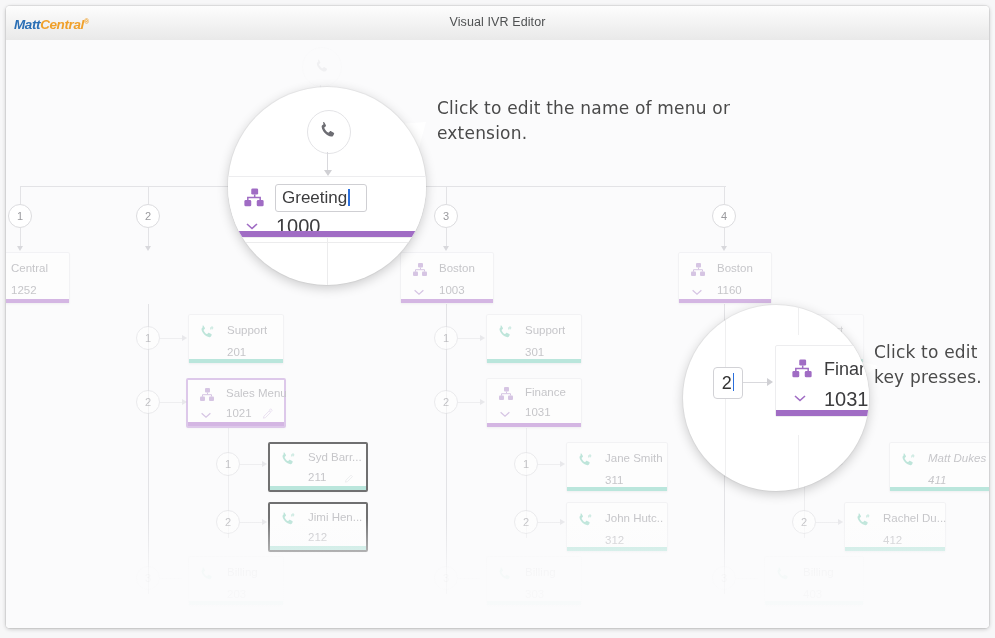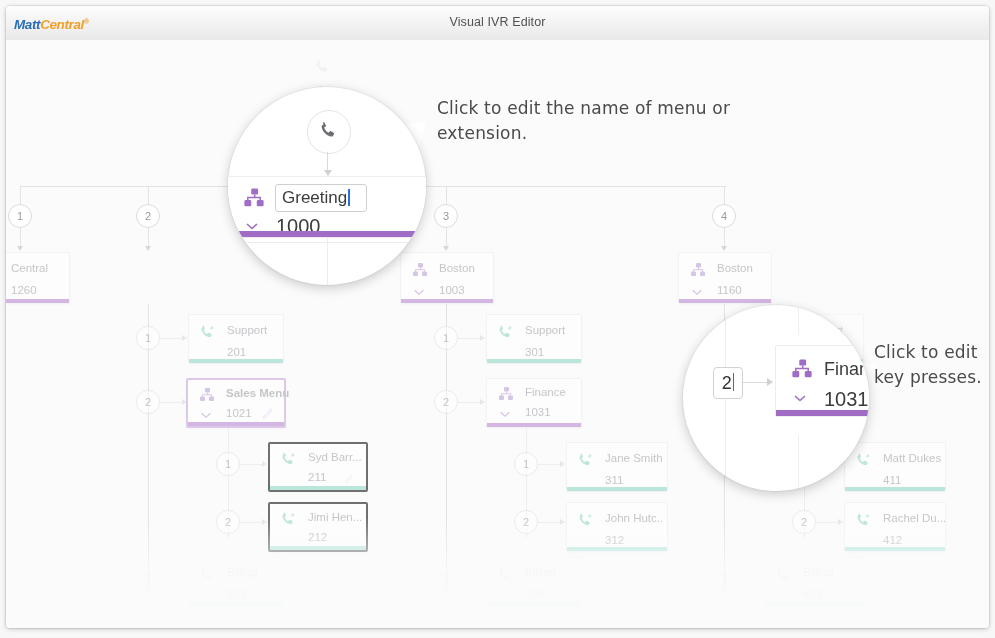--- a/index.html
+++ b/index.html
@@ -213,21 +213,21 @@
         <div class="line vline" style="left:724px;top:186px;height:18px;"></div>
         <div class="keybtn" style="left:712px;top:204px;">4</div>
         <div class="line vline" style="left:724px;top:228px;height:18px;"></div>
         <div class="arrow-down" style="left:720.5px;top:246px;"></div>
 
         <div class="node menu dim-55" style="left:-40px;top:252px;width:110px;height:52px;">
           <div class="row1">
             <span class="nm" style="left:40px;">Central</span>
           </div>
           <div class="row2">
-            <span class="ext" style="left:40px;">1260</span>
+            <span class="ext" style="left:40px;">1252</span>
           </div>
           <div class="bar"></div>
         </div>
 
 
         <div class="node menu dim-55" style="left:400px;top:252px;width:94px;height:52px;">
           <div class="row1">
             <svg class="ico" viewBox="0 0 16 16">
               <rect x="6" y="1" width="5" height="4.5" rx="1" fill="#b99ad0"></rect>
               <rect x="1" y="9.5" width="5" height="4.5" rx="1" fill="#b99ad0"></rect>
@@ -280,21 +280,21 @@
           <div class="row2">
             <span class="ext">201</span>
           </div>
           <div class="bar"></div>
         </div>
 
         <div class="keybtn dim-55" style="left:136px;top:390px;">2</div>
         <div class="line hline dim-55" style="left:160px;top:402px;width:22px;"></div>
         <div class="arrow-right dim-55" style="left:182px;top:398.5px;"></div>
         <div class="node menu sel-menu dim-55" style="left:186px;top:378px;width:100px;height:50px;">
-          <div class="row1" style="top:7px;font-weight:bold;">
+          <div class="row1" style="top:7px;">
             <svg class="ico" viewBox="0 0 16 16">
               <rect x="6" y="1" width="5" height="4.5" rx="1" fill="#b99ad0"></rect>
               <rect x="1" y="9.5" width="5" height="4.5" rx="1" fill="#b99ad0"></rect>
               <rect x="10" y="9.5" width="5" height="4.5" rx="1" fill="#b99ad0"></rect>
               <path d="M8.5 5.5v2.2H3.5v2M8.5 7.7h4v1.8" stroke="#b99ad0" stroke-width="1" fill="none"></path>
             </svg>
             <span class="nm">Sales Menu</span>
           </div>
           <div class="row2" style="top:27px;">
             <svg class="chev" viewBox="0 0 16 16">
@@ -489,21 +489,21 @@
           <div class="row2">
             <span class="ext">403</span>
           </div>
           <div class="bar"></div>
         </div>
 
         <div class="line vline dim-55" style="left:804px;top:428px;height:110px;"></div>
 
         <div class="line hline dim-55" style="left:816px;top:464px;width:22px;"></div>
         <div class="arrow-right dim-55" style="left:838px;top:460.5px;"></div>
-        <div class="node ext-node dim-55" style="left:844px;top:442px;width:102px;height:50px;">
+        <div class="node ext-node dim-55" style="left:889px;top:442px;width:102px;height:50px;font-style:italic;">
           <div class="row1">
             <svg class="ico" viewBox="0 0 18 16">
               <path d="M3.6 1.6c.4-.2.9-.1 1.1.3l1.2 2.1c.2.4.1.8-.2 1.1l-.9.7c-.2.1-.2.4-.1.6.5 1.4 1.7 2.9 3 3.6.2.1.4.1.6-.1l.8-.8c.3-.3.7-.4 1.1-.2l2.1 1.2c.4.2.5.7.3 1.1l-.7 1.3c-.3.5-.9.8-1.5.7-3.6-.4-7.4-4.2-7.9-7.9-.1-.6.2-1.2.7-1.5l.4-.2z" fill="#8ed4bf"></path>
               <text x="11" y="6" font-size="6" fill="#8ed4bf" font-family="sans-serif">#</text>
             </svg>
             <span class="nm">Matt Dukes</span>
           </div>
           <div class="row2">
             <span class="ext">411</span>
           </div>

